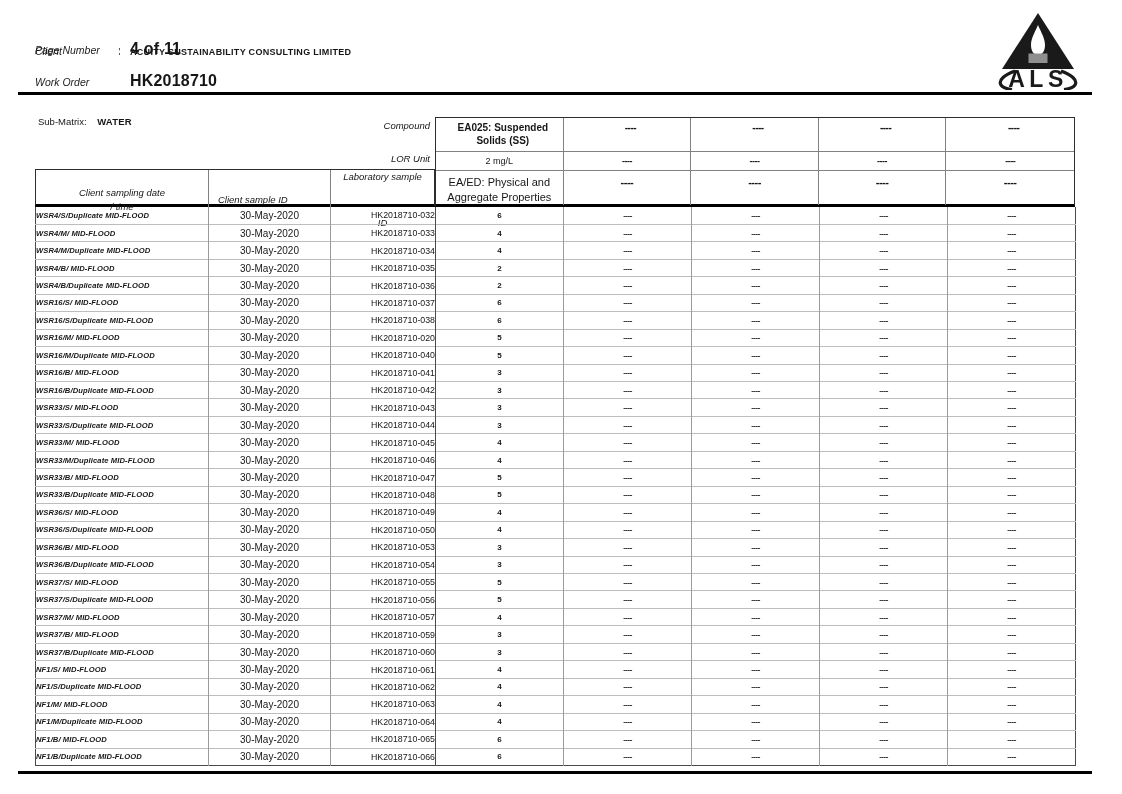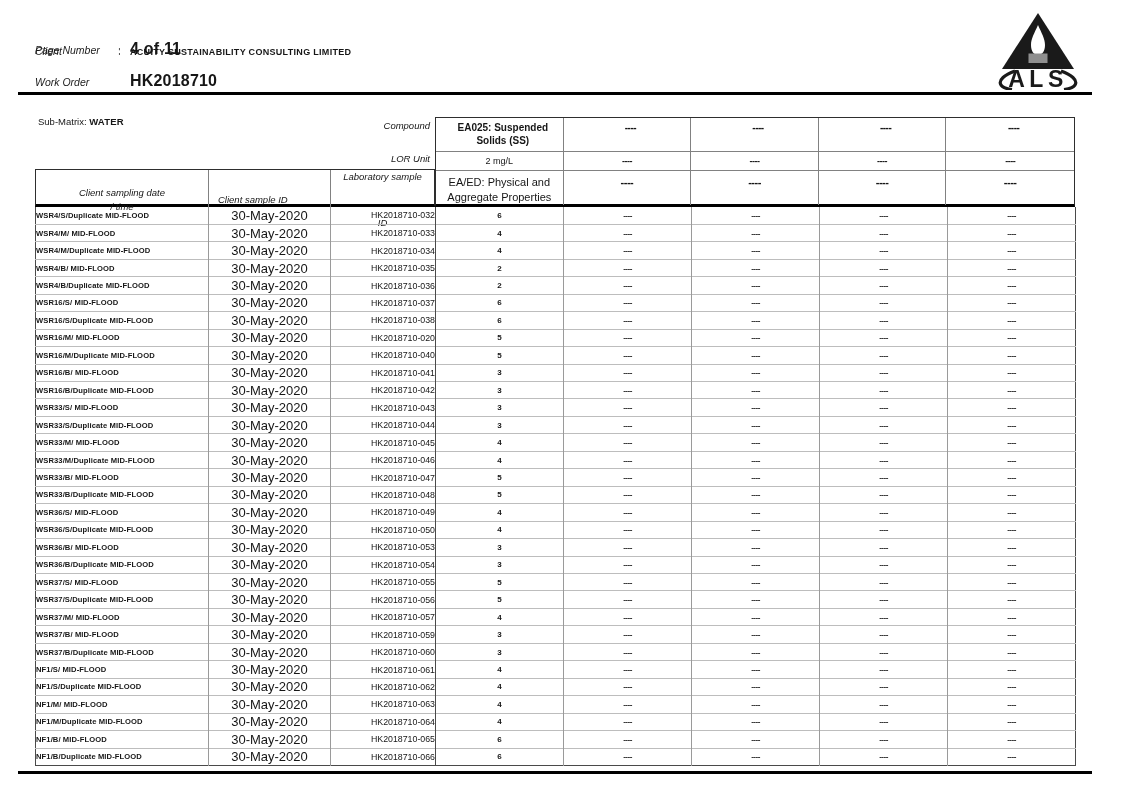--- a/index.html
+++ b/index.html
@@ -13,21 +13,21 @@
   .hrow .hsep   { display:inline-block; width:12px; color:#555; font-size:10.5px; }
   .hrow .hval   { font-weight:bold; font-size:16px; letter-spacing:0.2px; }
   .hrow.client-row .hval { font-size:9px; letter-spacing:0.3px; }
   .rule { position:absolute; left:18px; width:1074px; height:3px; background:#000; }
   .rule.top { top:92px; }
   .rule.bottom { top:771px; }
   
   .logo { position:absolute; left:988px; top:12px; width:100px; height:78px; }
   
   .submatrix { position:absolute; left:38px; top:116px; font-size:9.5px; }
-  .submatrix b { font-weight:bold; letter-spacing:0.2px; }
+  .submatrix b { font-weight:bold; letter-spacing:0.2px;margin-left:8px; }
   .side-label { position:absolute; width:180px; left:250px; text-align:right; font-style:italic; font-size:9.5px; }
   .side-label.compound { top:120px; }
   .side-label.lorunit  { top:153px; }
   
   .analyte-head {
     position:absolute; left:435px; top:117px; width:640px; height:90px; box-sizing:border-box;
     border:1.5px solid #2e2e2e; border-bottom:3px solid #000;
     display:grid; grid-template-columns:repeat(5,1fr); grid-template-rows:34px 19px 1fr;
   }
   .ah-cell {
@@ -56,22 +56,22 @@
     border-collapse:collapse; table-layout:fixed;
     border:1.2px solid #4a4a4a; border-top:none;
   }
   table.body-table td {
     box-sizing:border-box; border-right:1px solid #9a9a9a; border-top:1px solid #bdbdbd;
     padding:0; vertical-align:middle; overflow:hidden; white-space:nowrap;
   }
   table.body-table tr:first-child td { border-top:none; }
   table.body-table td:last-child { border-right:none; }
   table.body-table tr { height:16.94px; }
-  td.col-id  { font-weight:bold; font-size:7.6px; text-align:left; padding-left:6px; letter-spacing:0.1px; }
-  td.col-date{ font-size:13px; text-align:center; }
+  td.col-id  { font-weight:bold; font-size:7.6px; text-align:left; padding-left:6px; letter-spacing:0.1px;font-style:italic; }
+  td.col-date{ font-size:10px; text-align:center; }
   td.col-lab { font-size:8.8px; text-align:right; border-right:1.4px solid #4a4a4a !important; }
   td.col-val { font-weight:bold; font-size:8px; text-align:center; }
   td.col-dash{ font-weight:bold; font-size:8px; text-align:center; letter-spacing:-0.5px; }
 </style>
 </head>
 <body>
 
 <div class="page">
 
   <div class="hrow" style="top:40px">

